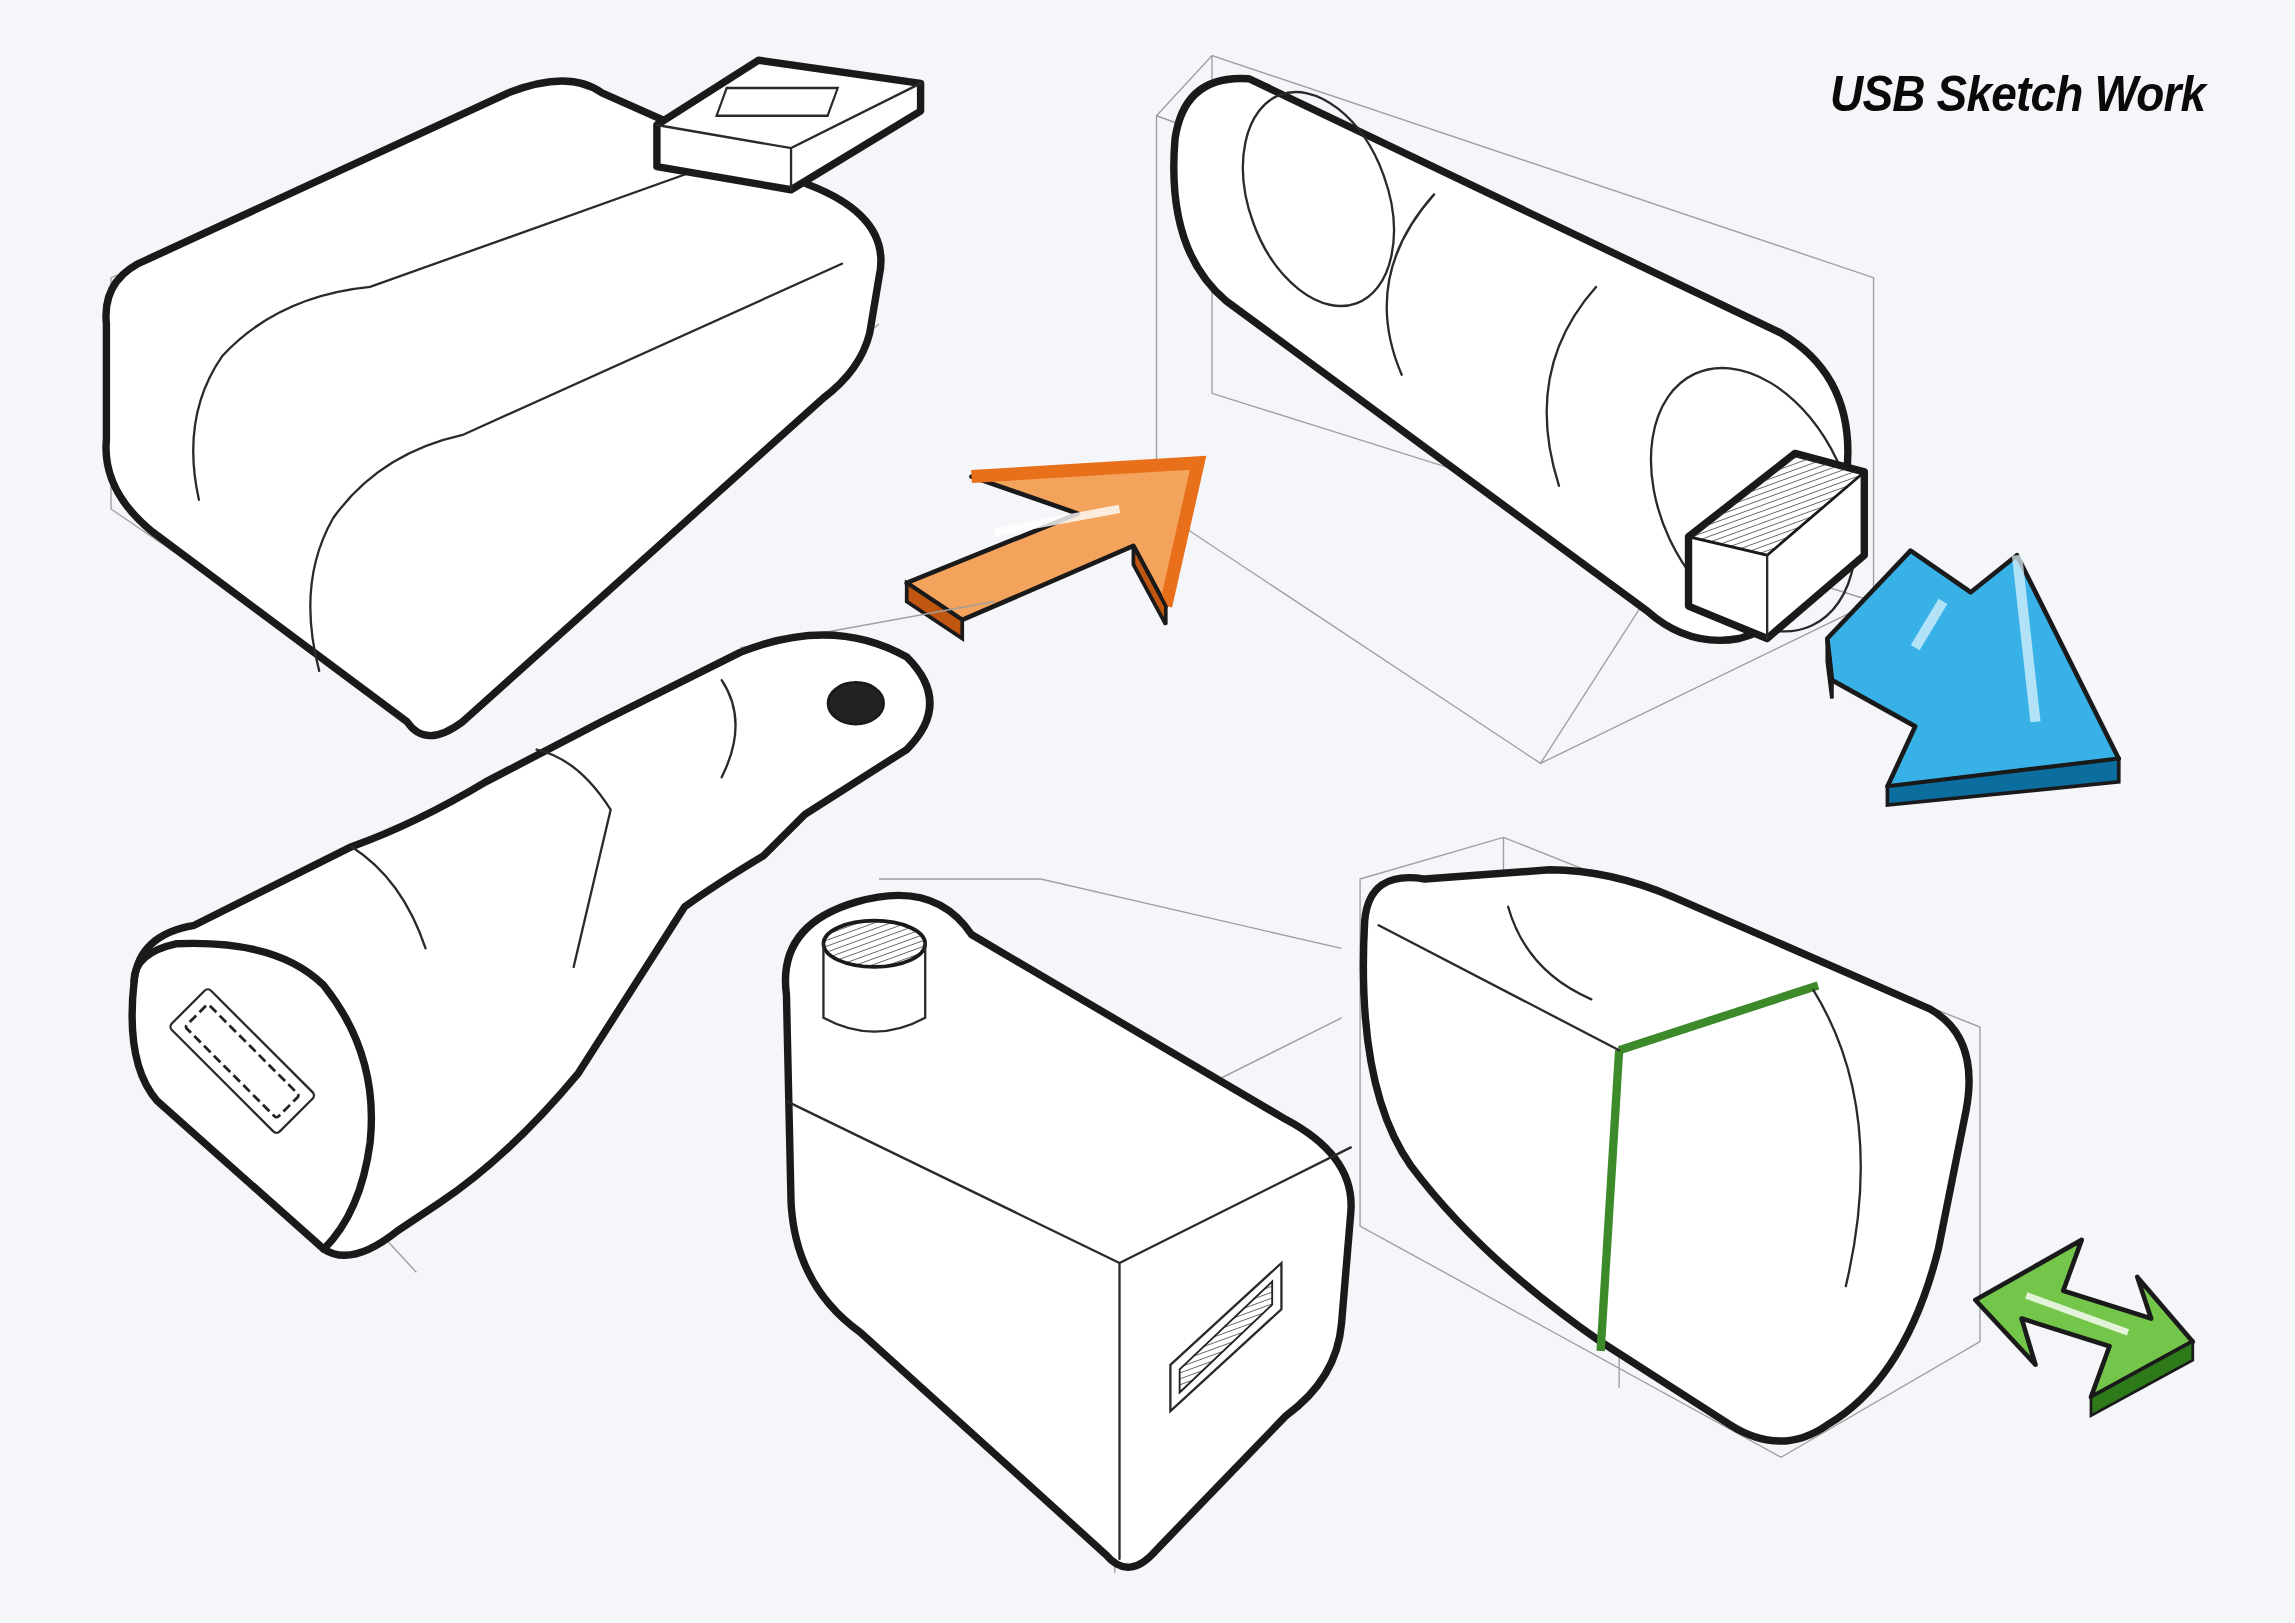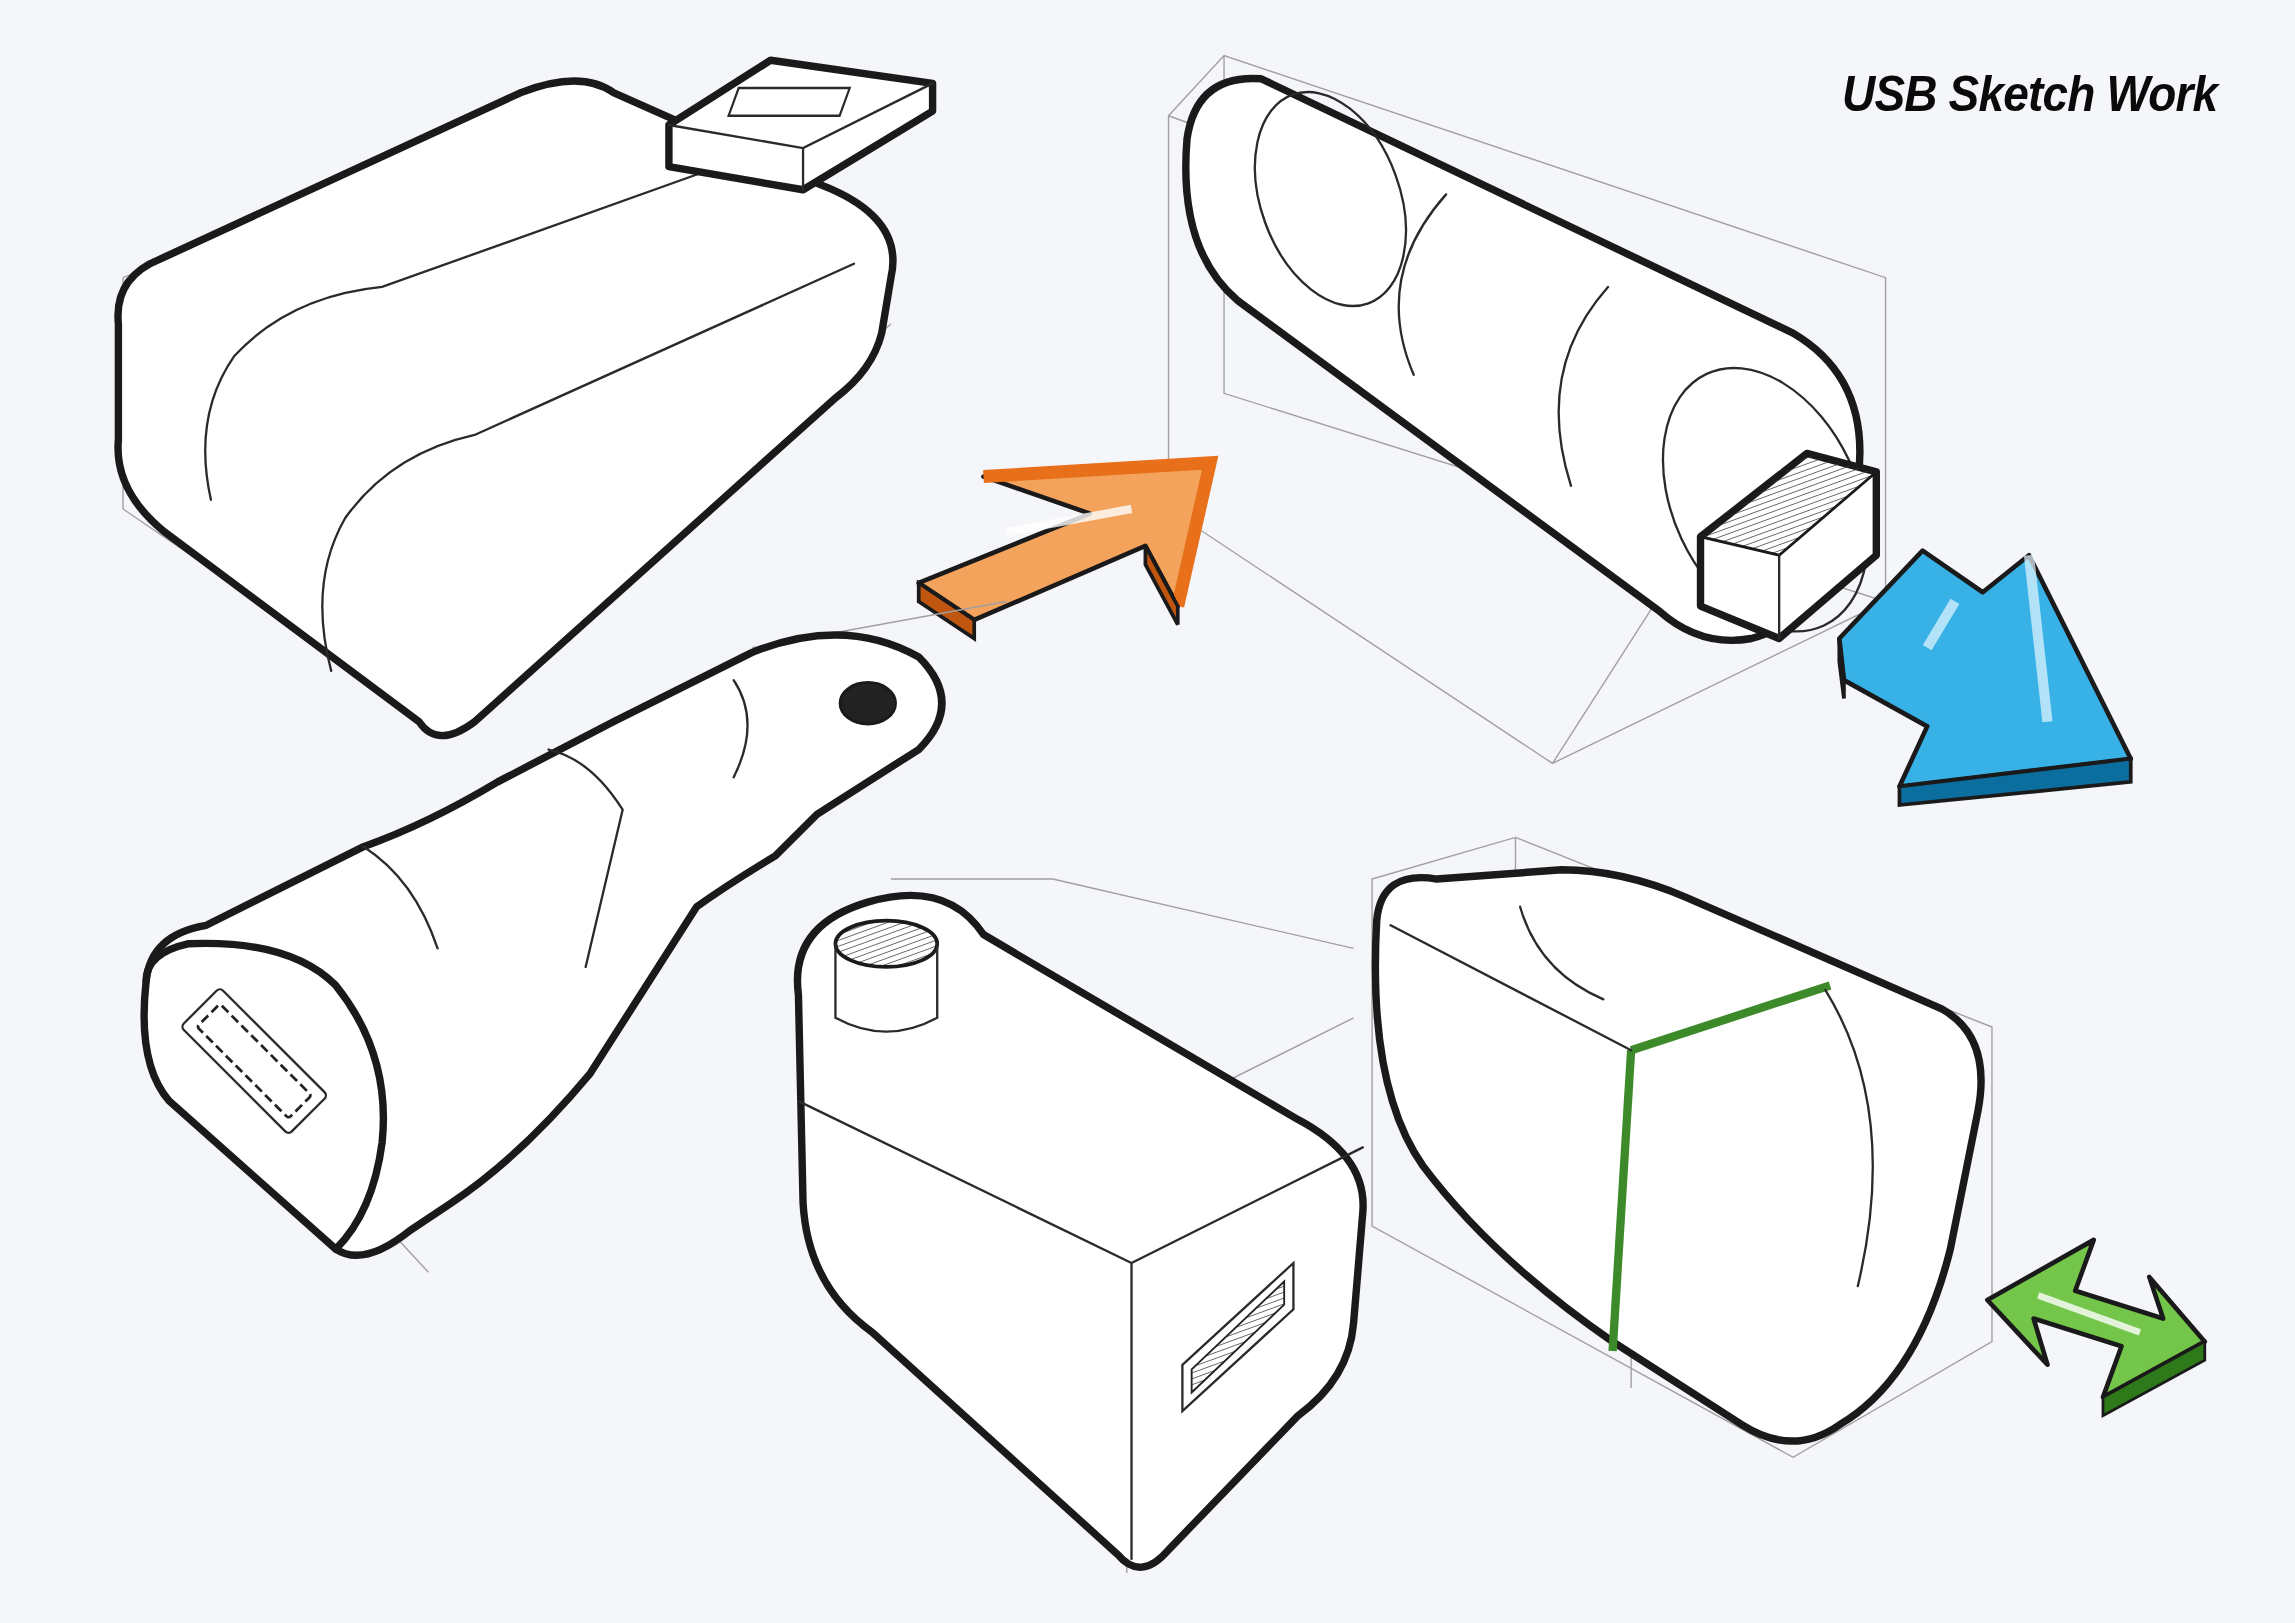--- a/index.html
+++ b/index.html
@@ -1,21 +1,21 @@
 <!DOCTYPE html>
 <html style="font-size:7.4px"><head>
   <meta charset="utf-8">
   <style>
     html, body { margin: 0; padding: 0; }
     body {
       width: 2295px; height: 1623px; position: relative; overflow: hidden;
       background: #f5f6fa;
       font-family: "Liberation Sans", sans-serif;
     }
-    #sheet { position: absolute; left: 12px; top: 0; width: 1957px; height: 1623px; border-radius: 9px; }
+    #sheet { position: absolute; left: 0; top: 0; width: 1957px; height: 1623px; border-radius: 9px; }
     .title {
       position: absolute; left: 1830px; top: 65px;
       font-family: "Liberation Sans", sans-serif;
       font-weight: bold; font-style: italic; font-size: 50px;
       color: #0a0a0a; letter-spacing: -0.9px; white-space: nowrap;
       transform: scaleX(0.92); transform-origin: left top;
     }
     svg { position: absolute; left: 0; top: 0; }
   </style>
 </head>

